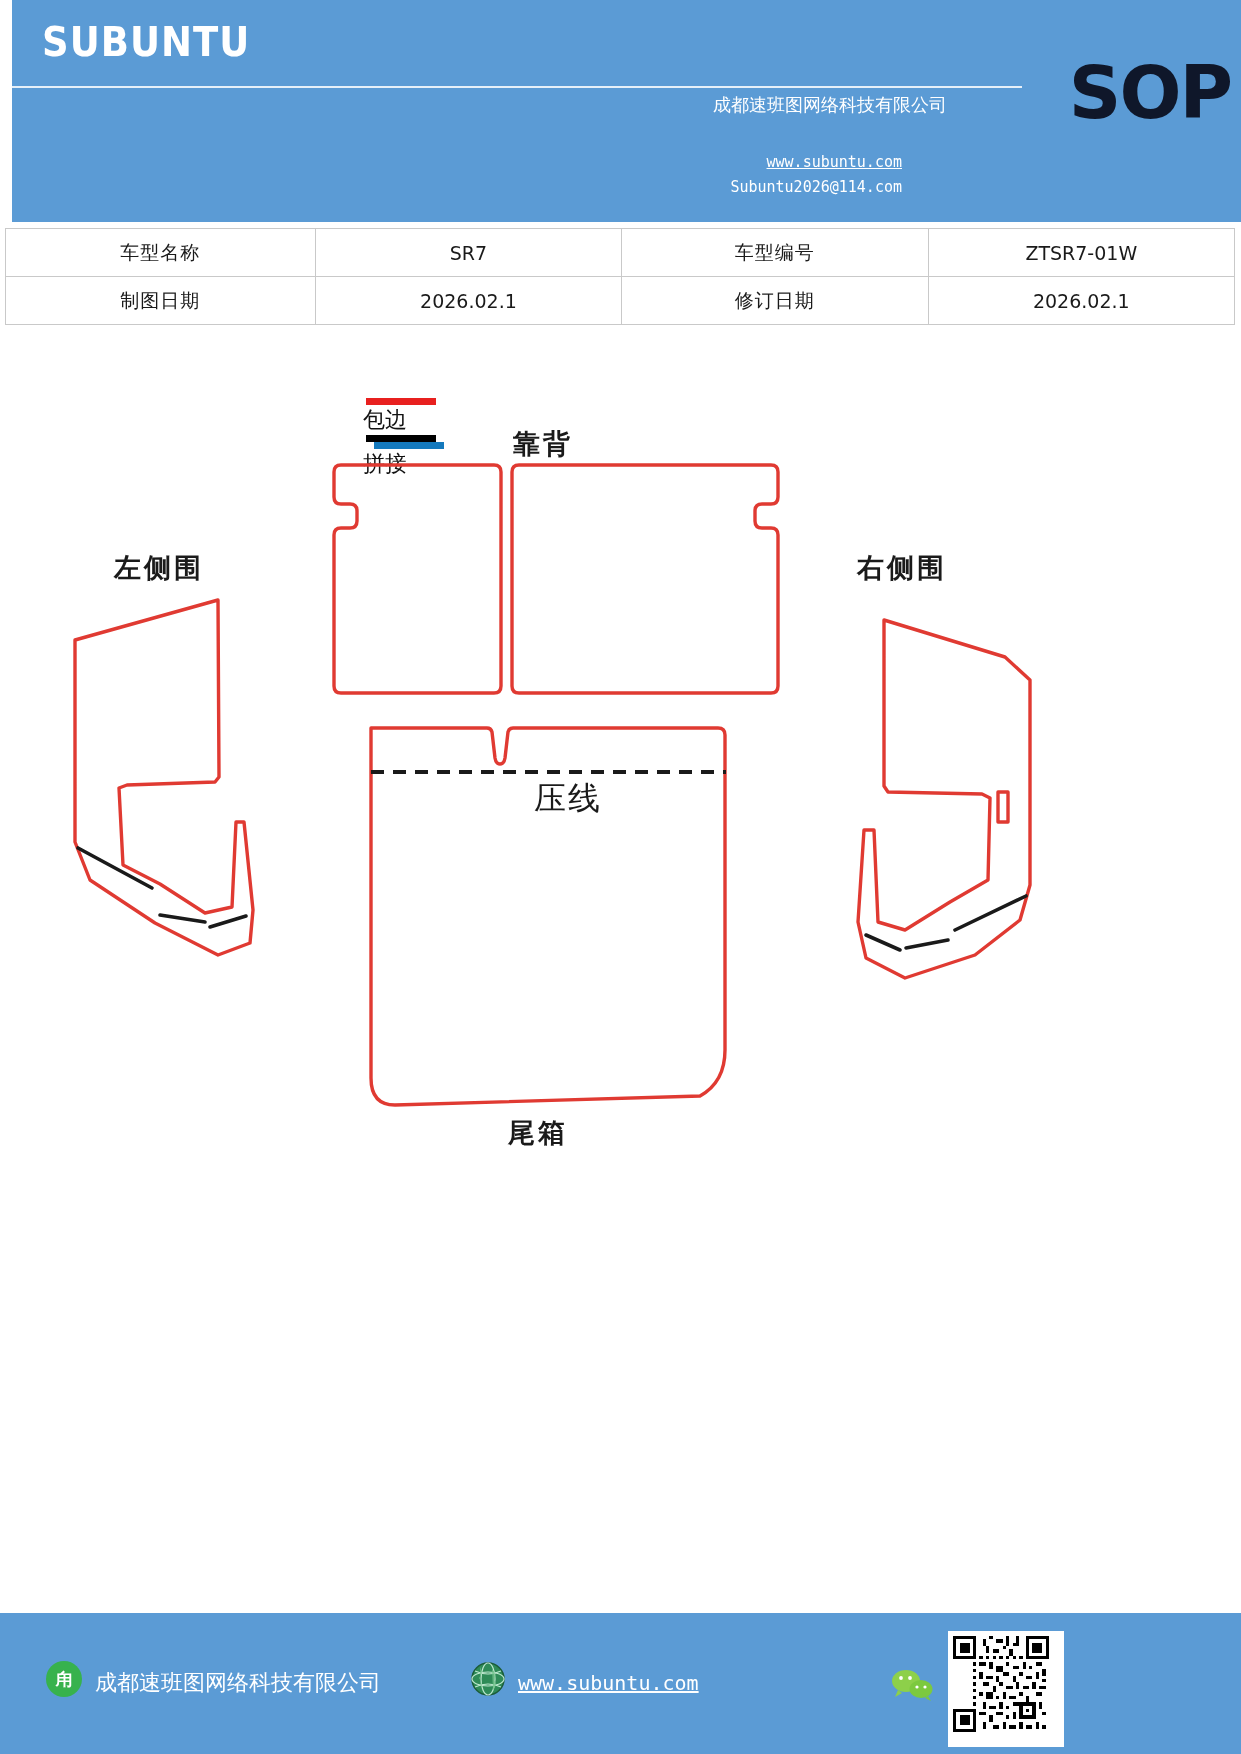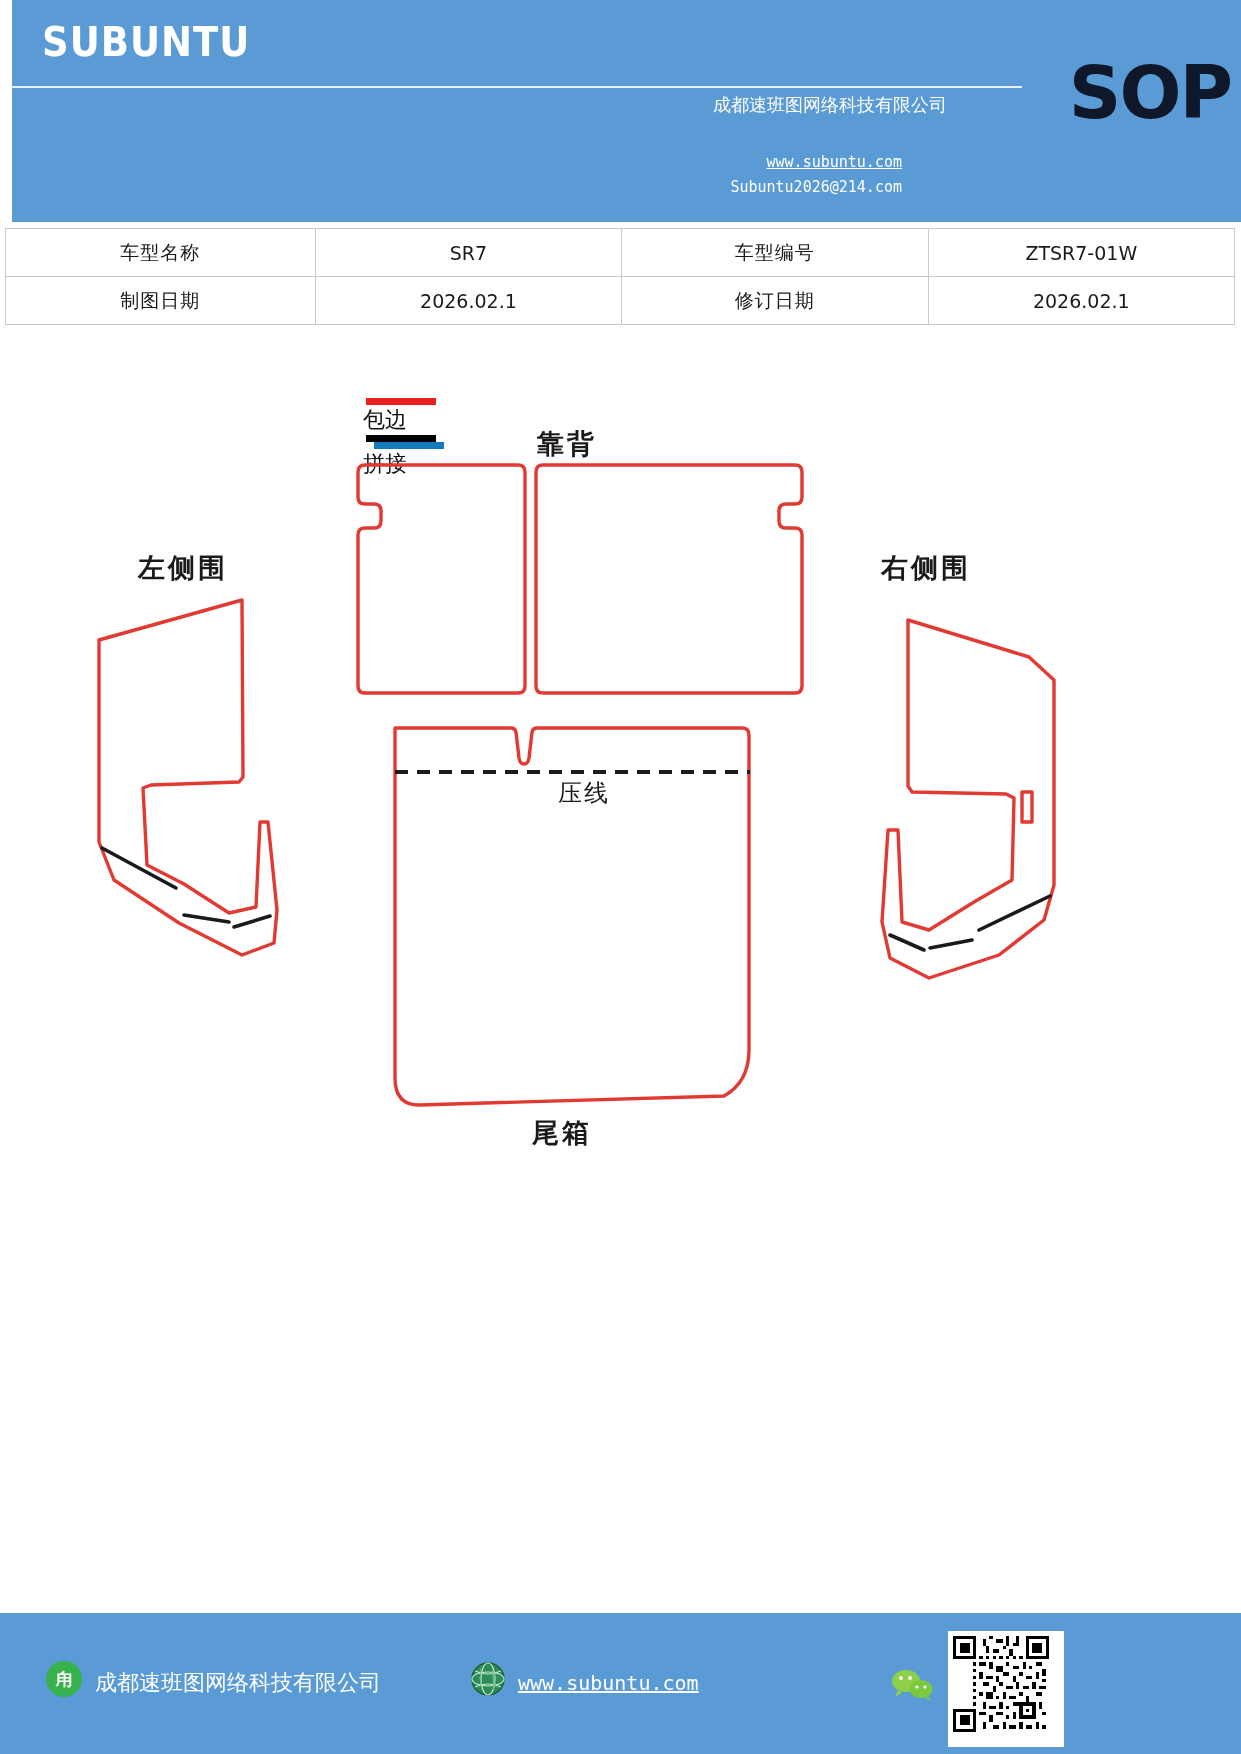--- a/index.html
+++ b/index.html
@@ -80,34 +80,34 @@
     position:absolute;left:355px;top:398px;
     display:flex;align-items:center;flex-direction:column;
   }
   .legend-swatch{height:7px;width:70px;display:inline-block;}
   .legend-label{
     font-size:22px;color:#111;margin-left:8px;margin-right:40px;
     font-family:"DejaVu Sans",sans-serif;
   }
   
   #drawing{
-    position:absolute;left:0;top:410px;width:988px;height:800px;margin-left:24px;
+    position:absolute;left:0;top:410px;width:988px;height:800px;
   }
   .part-label{
     position:absolute;
     font-size:27px;font-weight:bold;color:#1a1a1a;
     font-family:"DejaVu Sans",sans-serif;
     letter-spacing:3px;
     white-space:nowrap;
   }
   #label-backrest{left:513px;top:16px;}
   #label-left-side{left:114px;top:140px;}
   #label-right-side{left:857px;top:140px;}
   #label-trunk{left:508px;top:705px;}
-  #label-crease{left:534px;top:367px;font-size:24px;letter-spacing:2px;font-weight:normal;}
+  #label-crease{left:534px;top:367px;font-size:32px;letter-spacing:2px;font-weight:normal;}
   
   #footer{
     position:absolute;left:0;bottom:0;width:1241px;height:141px;
     background:#5b9bd5;
   }
   #footer-company{
     position:absolute;left:95px;top:55px;
     font-size:22px;color:#ffffff;
     font-family:"DejaVu Sans",sans-serif;
   }
@@ -138,21 +138,21 @@
   #footer-qr svg{display:block;}
 </style>
 </head>
 <body>
 
 <div id="header">
   <div id="brand-logo">SUBUNTU</div>
   <div id="header-rule"></div>
   <div id="company-name-header">成都速班图网络科技有限公司</div>
   <div id="header-website">www.subuntu.com</div>
-  <div id="header-email">Subuntu2026@214.com</div>
+  <div id="header-email">Subuntu2026@114.com</div>
   <div id="sop-badge">SOP</div>
 </div>
 
 <table id="info-table">
   <tbody>
       <tr>
     <td style="width:278px">车型名称</td>
     <td style="width:275px" class="val">SR7</td>
     <td style="width:275px">车型编号</td>
     <td style="width:275px" class="val">ZTSR7-01W</td>

